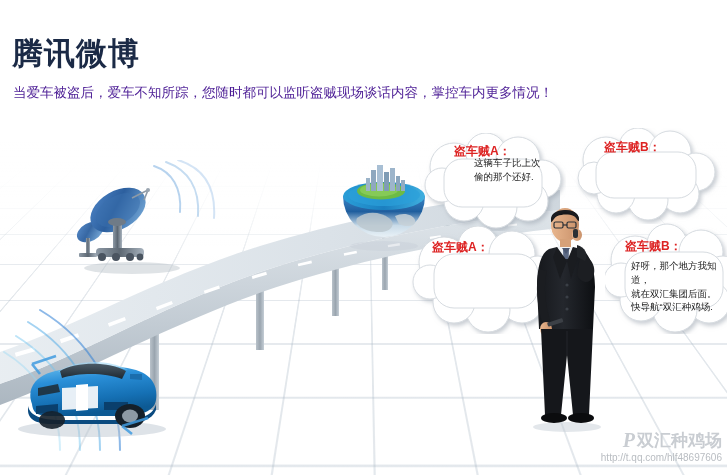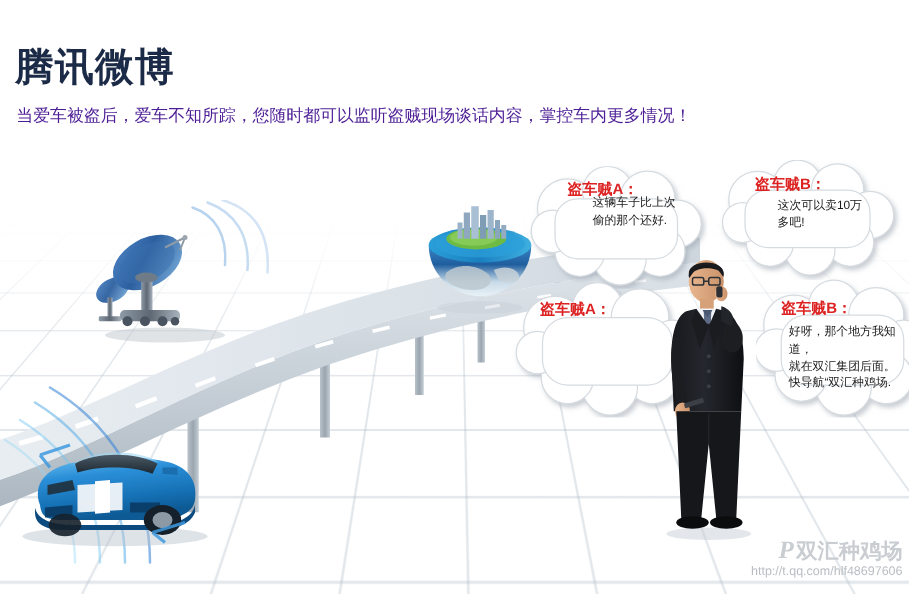--- a/index.html
+++ b/index.html
@@ -343,22 +343,20 @@
         <circle cx="96" cy="24" r="21"></circle>
         <circle cx="122" cy="44" r="19"></circle>
         <circle cx="106" cy="66" r="19"></circle>
         <circle cx="74" cy="72" r="20"></circle>
         <circle cx="42" cy="66" r="19"></circle>
         <circle cx="20" cy="50" r="16"></circle>
         <rect x="22" y="24" width="100" height="46" rx="18"></rect>
       </g>
     </svg>
     <div class="blabel" style="left:30px; top:11px;">盗车贼B：</div>
-    <div class="btext" style="left:48px; top:30px;">这次可以卖10万
-多吧!</div>
   </div>
 
   <div class="bubble" style="left:410px; top:226px; width:155px; height:108px;">
     <svg class="cloudsvg" width="155" height="108" viewBox="0 0 155 108">
       <defs>
         <filter id="bsh3" x="-20%" y="-20%" width="150%" height="150%">
           <feDropShadow dx="2" dy="2.5" stdDeviation="2" flood-color="#9aa3ad" flood-opacity="0.55"></feDropShadow>
         </filter>
       </defs>
       <g filter="url(#bsh3)" fill="#ffffff" stroke="#d6dbe0" stroke-width="1">

